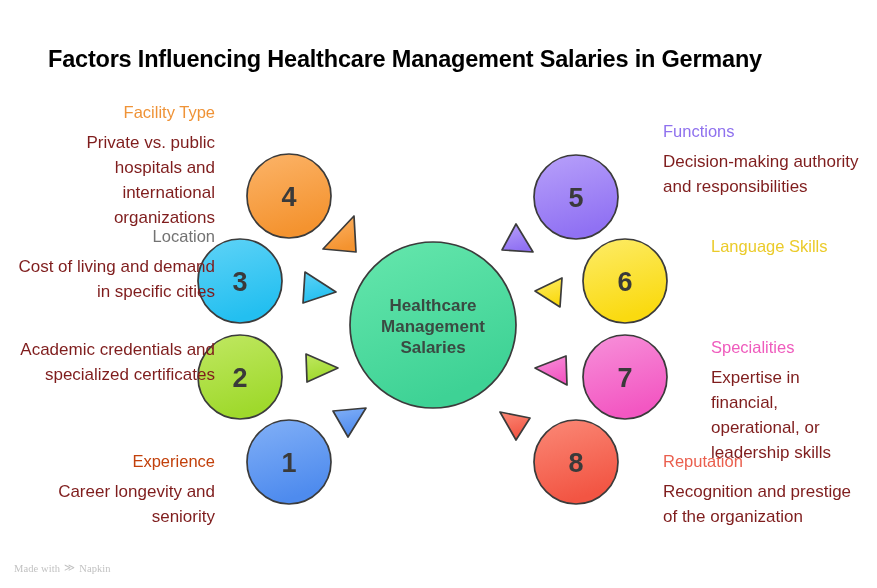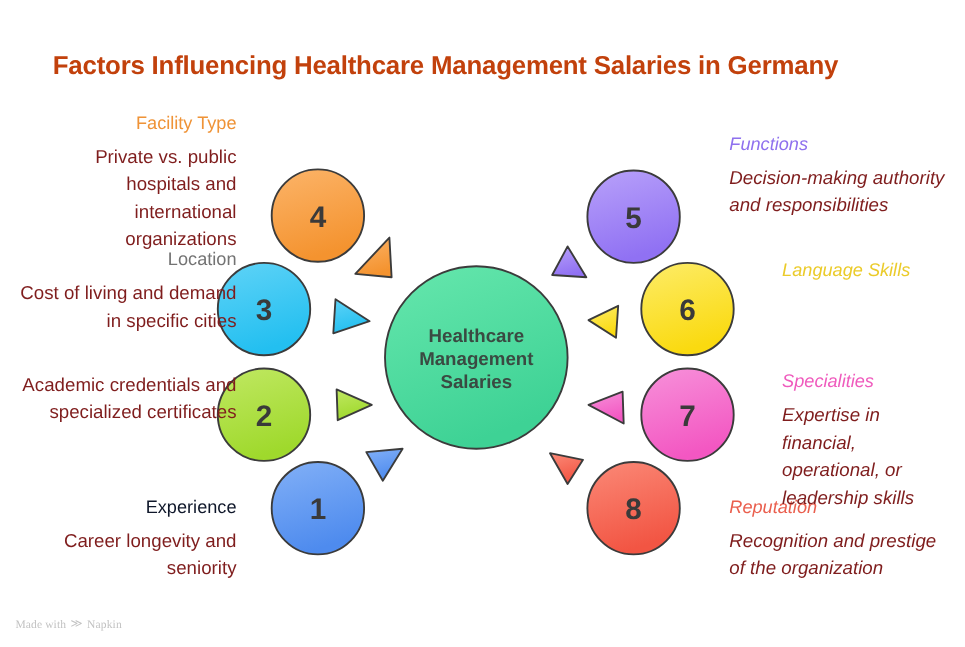--- a/index.html
+++ b/index.html
@@ -24,21 +24,21 @@
   }
 
   
   .title {
     position: absolute;
     left: 48px;
     top: 45px;
     width: 790px;
     font-size: 23.5px;
     font-weight: bold;
-    color: #c2410c;
+    color: #000000;
     letter-spacing: -0.2px;
     line-height: 1.25;
   }
 
   
   .block {
     position: absolute;
   }
   .block .heading {
     font-size: 16.5px;
@@ -52,21 +52,20 @@
     color: #7f1d1d;
     line-height: 1.48;
     margin: 0;
   }
   .block.left {
     text-align: right;
   }
   .block.left .heading { text-align: right; }
   .block.right {
     text-align: left;
-    font-style: italic;
   }
 
   
   #blk-facility { left: 35px;  top: 102px; width: 180px; }
   #blk-location { left: 15px;  top: 226px; width: 200px; }
   #blk-education{ left: 15px;  top: 337px; width: 200px; }
   #blk-experience{left: 15px;  top: 451px; width: 200px; }
 
   
   #blk-functions { left: 663px; top: 121px; width: 200px; }
@@ -225,21 +224,21 @@
   <div class="block left" id="blk-location">
     <div class="heading" style="color:#737373">Location</div>
     <div class="desc">Cost of living and demand in specific cities</div>
   </div>
 
   <div class="block left" id="blk-education">
     <div class="desc">Academic credentials and specialized certificates</div>
   </div>
 
   <div class="block left" id="blk-experience">
-    <div class="heading" style="color:#0f172a">Experience</div>
+    <div class="heading" style="color:#c2410c">Experience</div>
     <div class="desc">Career longevity and seniority</div>
   </div>
 
   <div class="block right" id="blk-functions">
     <div class="heading" style="color:#8f71ee">Functions</div>
     <div class="desc">Decision-making authority and responsibilities</div>
   </div>
 
   <div class="block right" id="blk-language">
     <div class="heading" style="color:#ebcb2a">Language Skills</div>

